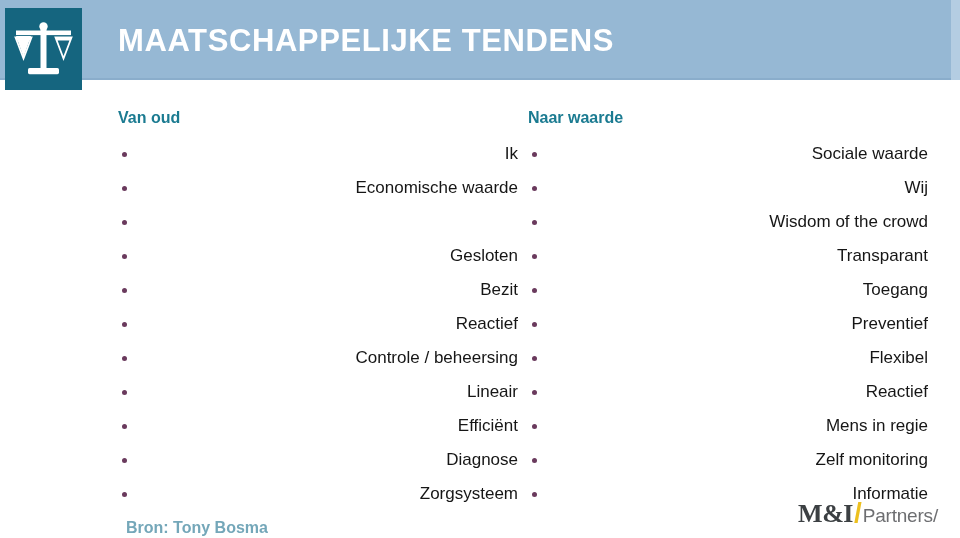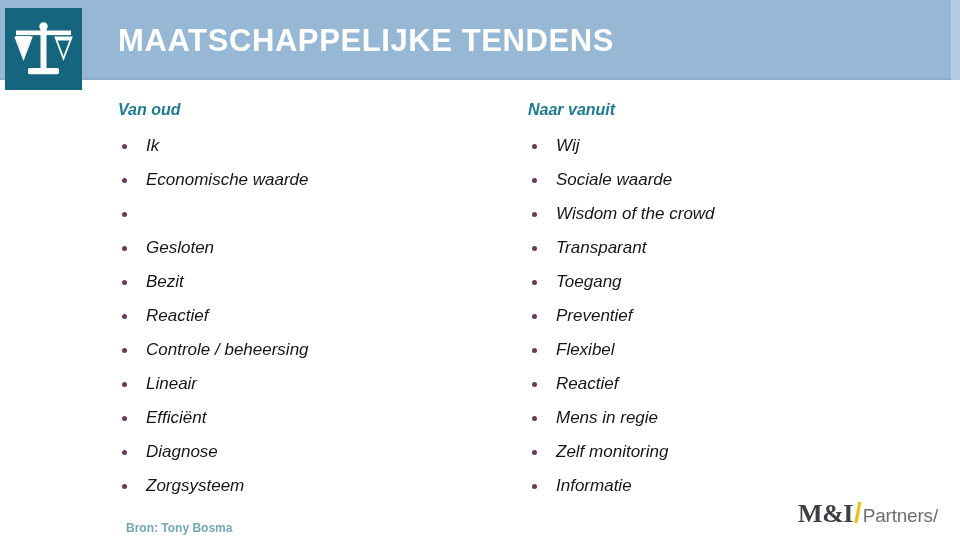--- a/index.html
+++ b/index.html
@@ -60,40 +60,40 @@
     font-size: 31px;
     font-weight: 700;
     letter-spacing: 0.6px;
     white-space: nowrap;
     line-height: 38px;
   }
 
   
   .column {
     position: absolute;
-    top: 100px;
+    top: 108px;
     width: 400px;
-    font-style: italic;
   }
   #column-left  { left: 118px; }
   #column-right { left: 528px; }
 
   .column-heading {
     font-size: 16px;
     font-weight: bold;
     color: #1b7b91;
     line-height: 20px;
     margin: 0 0 9px 0;
     white-space: nowrap;
   }
 
   .bullet-list {
     list-style: none;
     margin: 0;
     padding: 0;
+    text-align: right;
   }
   .bullet-item {
     position: relative;
     height: 34px;
     line-height: 34px;
     padding-left: 28px;
     font-size: 17px;
     color: #161616;
     white-space: nowrap;
   }
@@ -105,21 +105,21 @@
     height: 5px;
     border-radius: 50%;
     background: #6a3a5d;
   }
 
   
   #source-note {
     position: absolute;
     left: 126px;
     top: 520px;
-    font-size: 12px;
+    font-size: 16px;
     font-weight: bold;
     color: #74a7b9;
     line-height: 16px;
     white-space: nowrap;
     text-align: right;
   }
 
   
   #partner-logo {
     position: absolute;
@@ -190,24 +190,24 @@
     <li class="bullet-item"><span class="bullet-dot"></span><span>Reactief</span></li>
     <li class="bullet-item"><span class="bullet-dot"></span><span>Controle / beheersing</span></li>
     <li class="bullet-item"><span class="bullet-dot"></span><span>Lineair</span></li>
     <li class="bullet-item"><span class="bullet-dot"></span><span>Efficiënt</span></li>
     <li class="bullet-item"><span class="bullet-dot"></span><span>Diagnose</span></li>
     <li class="bullet-item"><span class="bullet-dot"></span><span>Zorgsysteem</span></li>
   </ul>
 </div>
 
 <div id="column-right" class="column">
-  <div class="column-heading">Naar vanuit</div>
+  <div class="column-heading">Naar waarde</div>
   <ul class="bullet-list">
+    <li class="bullet-item"><span class="bullet-dot"></span><span>Sociale waarde</span></li>
     <li class="bullet-item"><span class="bullet-dot"></span><span>Wij</span></li>
-    <li class="bullet-item"><span class="bullet-dot"></span><span>Sociale waarde</span></li>
     <li class="bullet-item"><span class="bullet-dot"></span><span>Wisdom of the crowd</span></li>
     <li class="bullet-item"><span class="bullet-dot"></span><span>Transparant</span></li>
     <li class="bullet-item"><span class="bullet-dot"></span><span>Toegang</span></li>
     <li class="bullet-item"><span class="bullet-dot"></span><span>Preventief</span></li>
     <li class="bullet-item"><span class="bullet-dot"></span><span>Flexibel</span></li>
     <li class="bullet-item"><span class="bullet-dot"></span><span>Reactief</span></li>
     <li class="bullet-item"><span class="bullet-dot"></span><span>Mens in regie</span></li>
     <li class="bullet-item"><span class="bullet-dot"></span><span>Zelf monitoring</span></li>
     <li class="bullet-item"><span class="bullet-dot"></span><span>Informatie</span></li>
   </ul>

